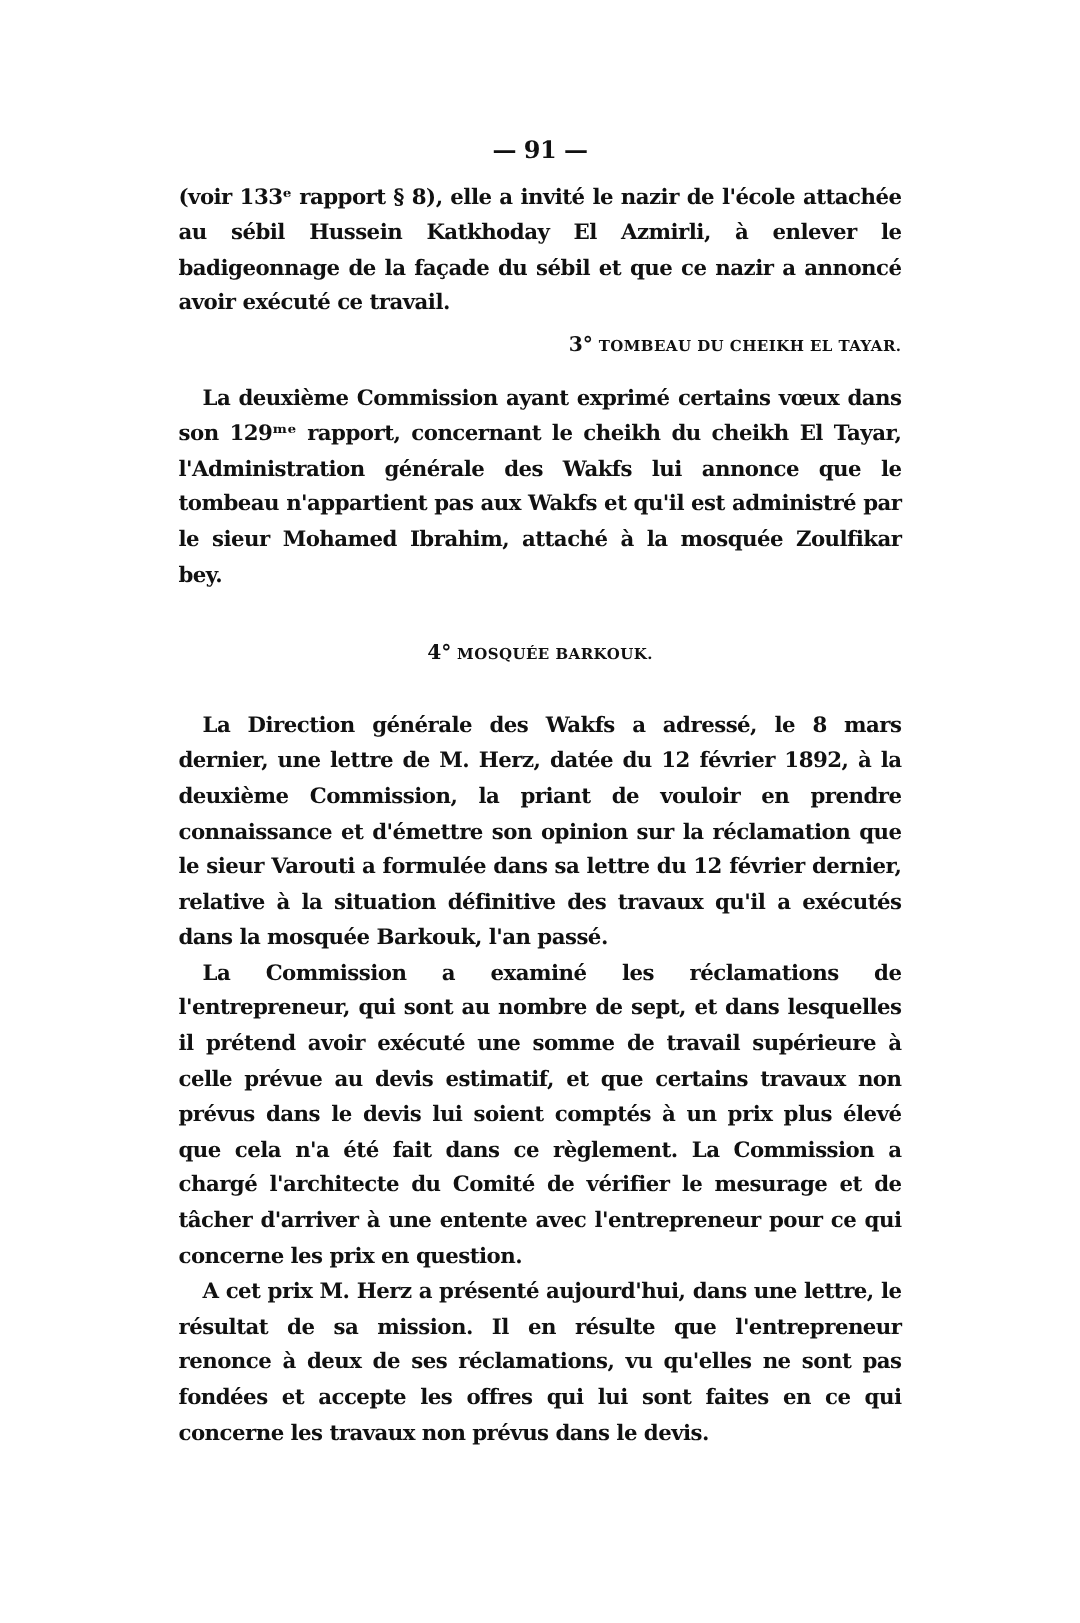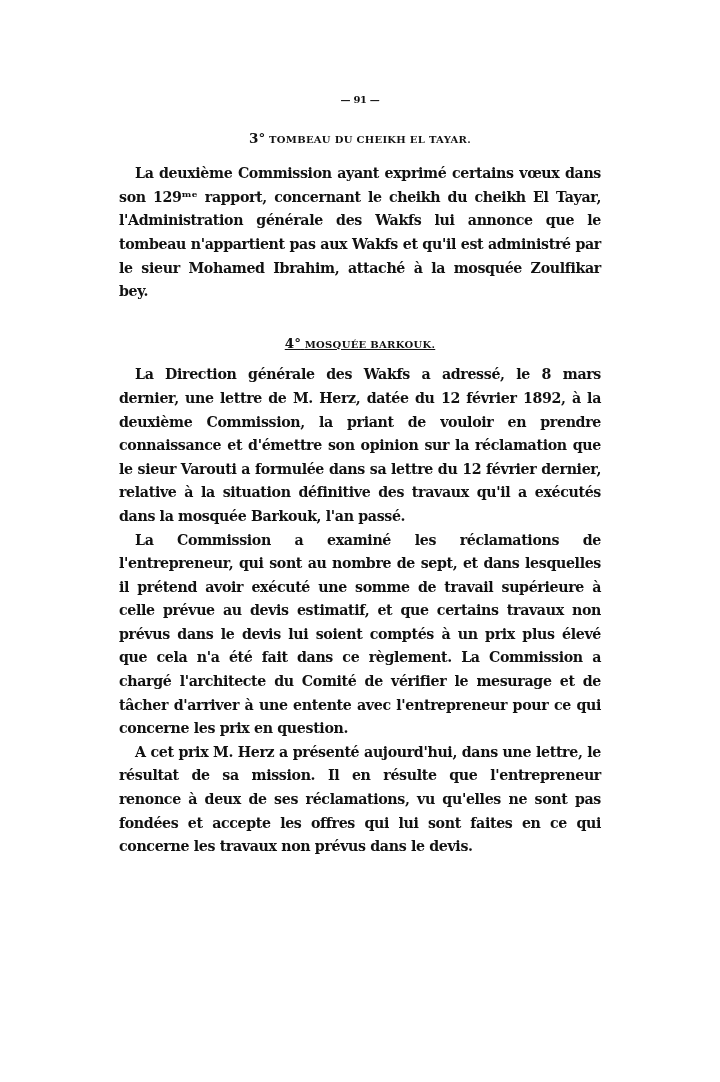--- a/index.html
+++ b/index.html
@@ -1,33 +1,34 @@
 <!DOCTYPE html>
 <html><head>
   <meta charset="utf-8">
   <style>
     html, body { margin: 0; padding: 0; background: #ffffff; }
     body { width: 720px; height: 1082px; position: relative; overflow: hidden; color: #111; }
     .page { position: absolute; left: 119px; top: 88px; width: 482px;
             font-family: "DejaVu Serif", "Liberation Serif", serif; font-weight: bold;
             font-size: 14.2px; line-height: 23.6px; letter-spacing: -0.35px; }
-    .pnum { text-align: center; font-size: 10px; margin: 0 0 9px 0; }
+    .pnum { text-align: center; font-size: 16px; margin: 0 0 9px 0; }
     p { margin: 0; text-align: justify; text-indent: 16px; }
     p.noindent { text-indent: 0; }
     h2 { margin: 0; text-align: center; font-weight: bold; font-size: 10px; letter-spacing: 0.3px; text-transform: uppercase; }
     h2 .num { font-size: 13.5px; letter-spacing: 0; text-transform: none; }
-    .h-first { margin-top: 15px; margin-bottom: 11px; }
-    .h-second { margin-top: 28px; margin-bottom: 7px; text-decoration: underline; }
+    .h-first { margin-top: 4px; margin-bottom: 11px; text-align: right; }
+    .h-second { margin-top: 28px; margin-bottom: 24px; }
   </style>
 </head>
 <body>
 
 <div class="page">
   <div class="pnum">— 91 —</div>
 
+  <p class="noindent">(voir 133ᵉ rapport § 8), elle a invité le nazir de l'école attachée au sébil Hussein Katkhoday El Azmirli, à enlever le badigeonnage de la façade du sébil et que ce nazir a annoncé avoir exécuté ce travail.</p>
 
   <h2 class="h-first">
     <span class="num">3°</span>
     <span>Tombeau du cheikh El Tayar.</span>
   </h2>
   <p>La deuxième Commission ayant exprimé certains vœux dans son 129ᵐᵉ rapport, concernant le cheikh du cheikh El Tayar, l'Administration générale des Wakfs lui annonce que le tombeau n'appartient pas aux Wakfs et qu'il est administré par le sieur Mohamed Ibrahim, attaché à la mosquée Zoulfikar bey.</p>
 
   <h2 class="h-second">
     <span class="num">4°</span>
     <span>Mosquée Barkouk.</span>

